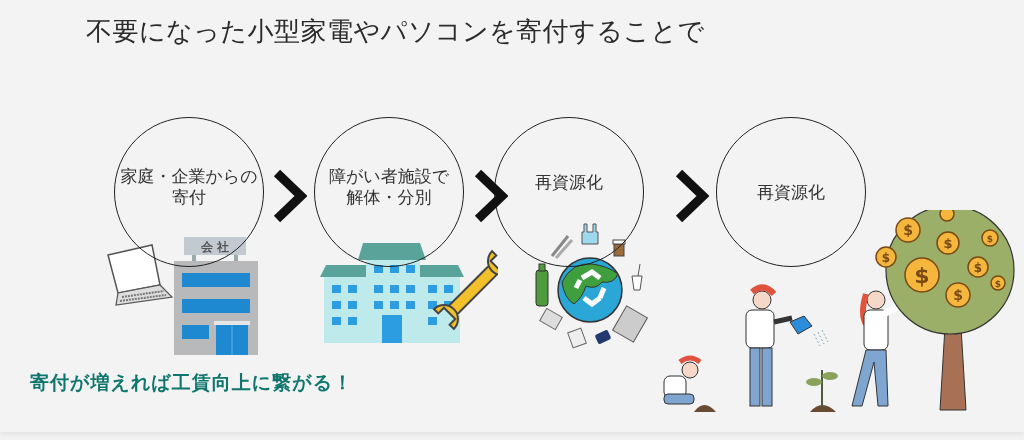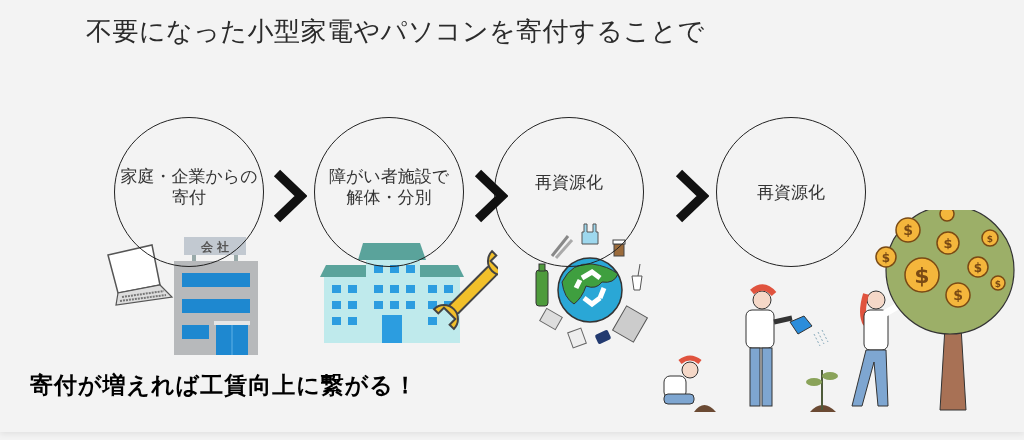--- a/index.html
+++ b/index.html
@@ -9,21 +9,21 @@
     font-family:"DejaVu Sans", "Liberation Sans", sans-serif;
     color:#333;
   }
   .canvas { position:absolute; left:0; top:0; width:1024px; height:432px; background:#f3f3f3; box-shadow:0 2px 6px rgba(0,0,0,0.08); }
   .title { position:absolute; left:86px; top:10px; font-size:26px; line-height:43px; color:#2b2b2b; letter-spacing:0.5px; font-weight:500; }
   .title div { white-space:nowrap; }
   .step { position:absolute; width:150px; height:150px; border:1.6px solid #222; border-radius:50%; box-sizing:border-box; display:flex; align-items:center; justify-content:center; text-align:center; }
   .step-label { font-size:17px; line-height:21px; color:#333; font-weight:500; white-space:pre-line; margin-top:-10px;}
   .chev { position:absolute; width:34px; height:54px; }
   .illus { position:absolute; }
-  .tagline { position:absolute; left:30px; top:370px; font-size:23px; font-weight:bold; color:#000000; letter-spacing:1px; white-space:nowrap; }
+  .tagline { position:absolute; left:30px; top:370px; font-size:19px; font-weight:bold; color:#0f766e; letter-spacing:1px; white-space:nowrap; }
 </style>
 </head>
 <body>
 
 <div class="canvas">
 
   <div class="title">
     <div>不要になった小型家電やパソコンを寄付することで</div>
   </div>
 

